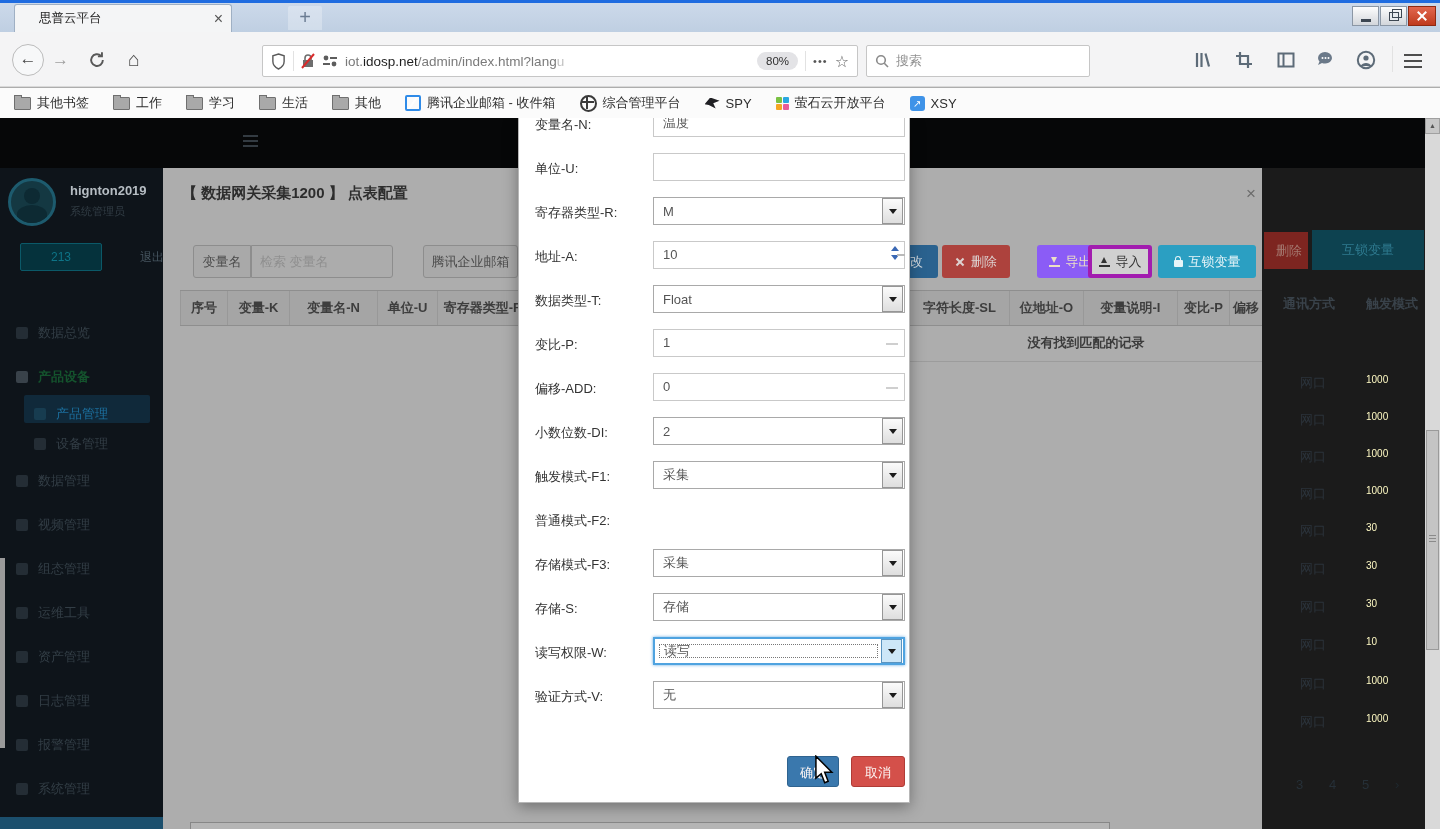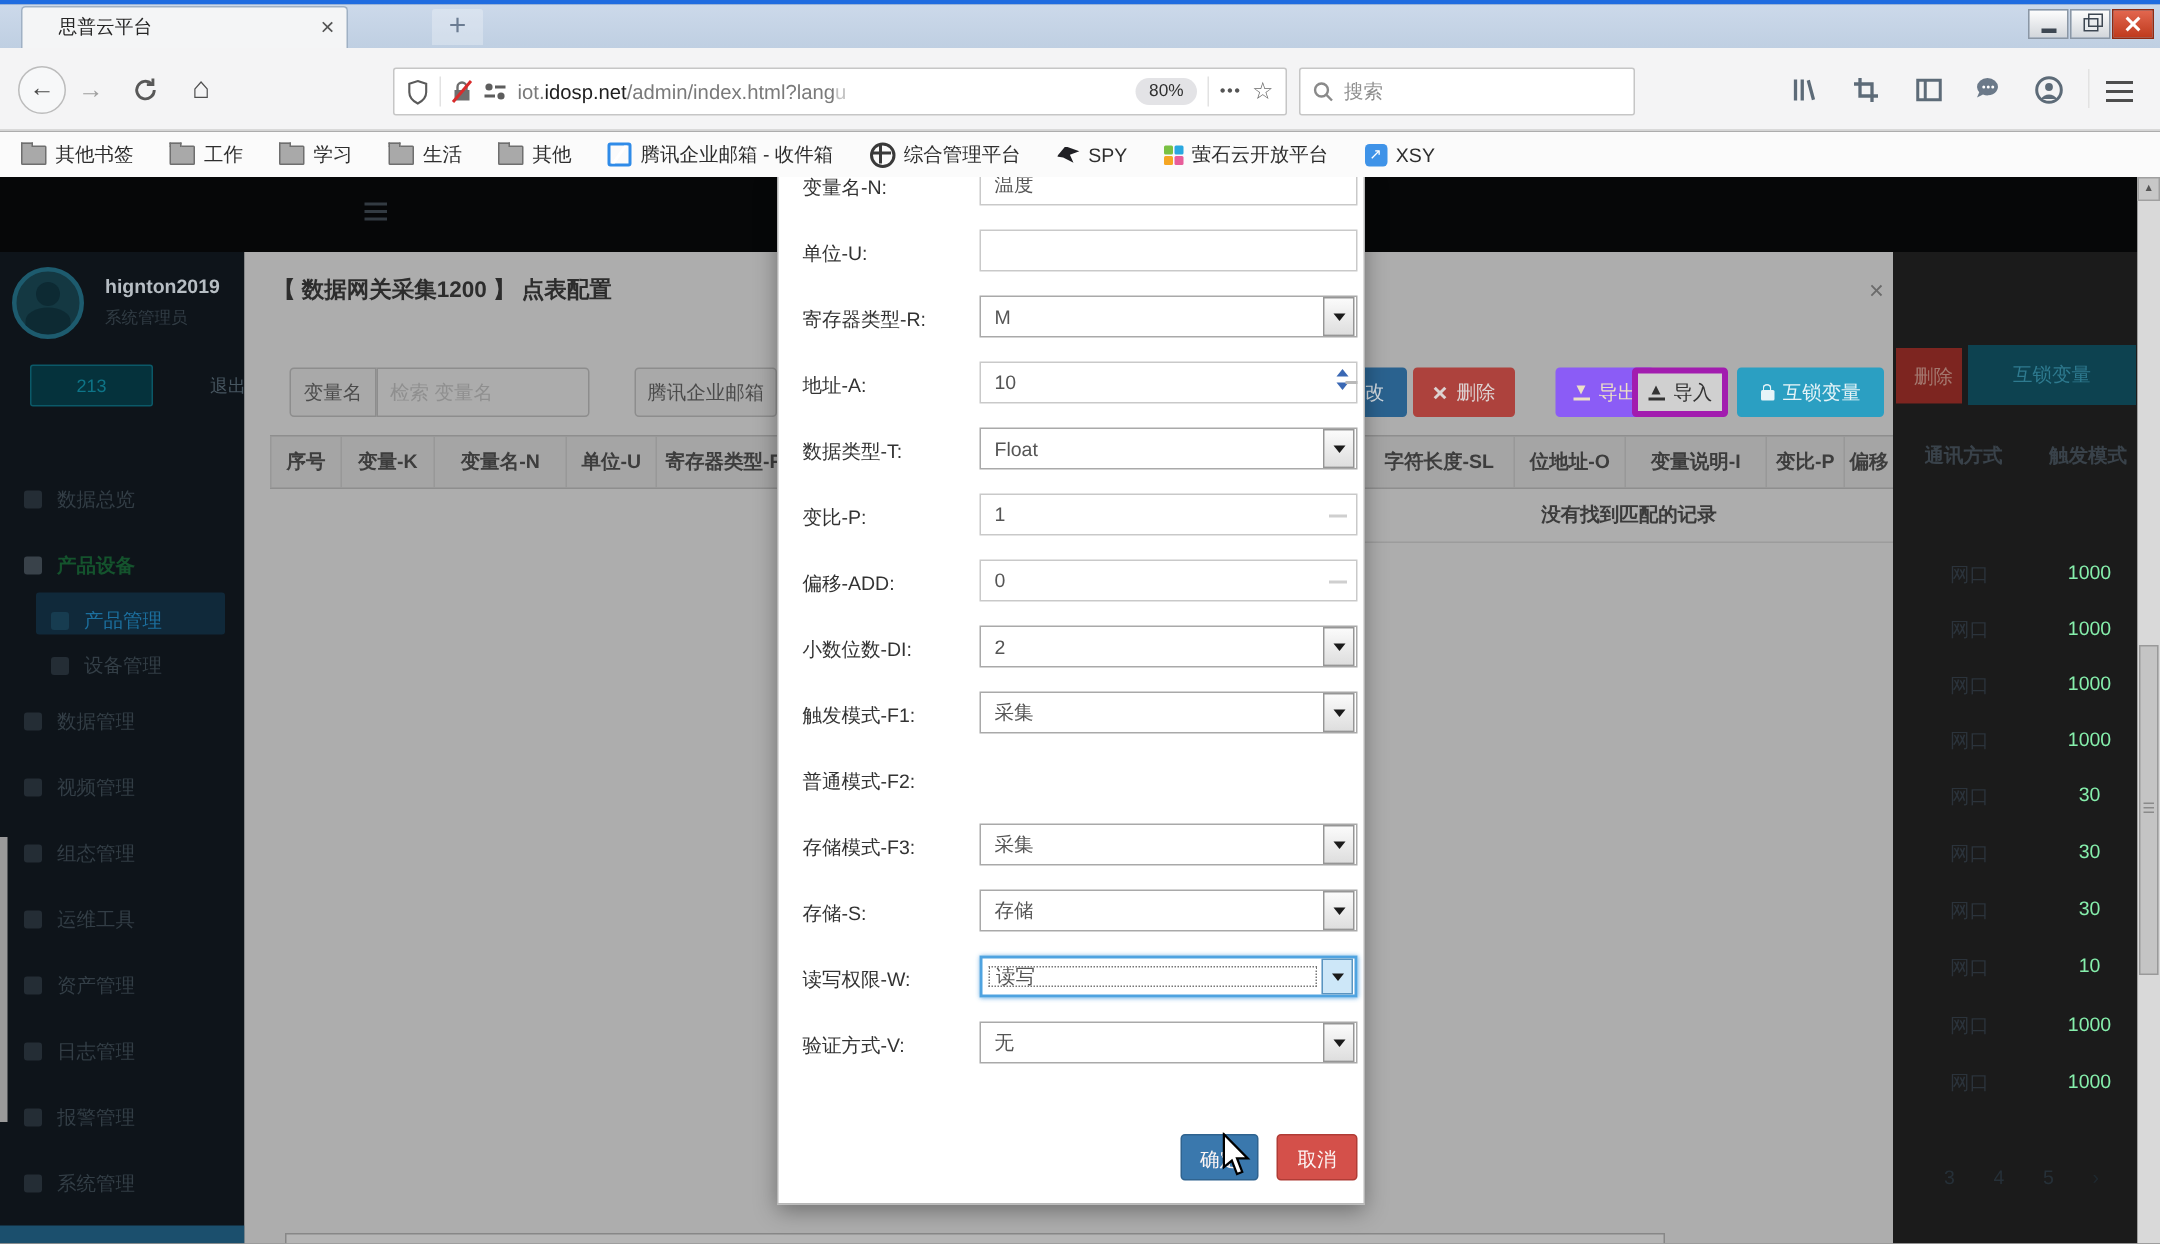--- a/index.html
+++ b/index.html
@@ -109,21 +109,21 @@
   .emptyrow{left:910px;top:208px;width:352px;height:36px;border-bottom:1px solid #9c9c9c;box-sizing:border-box;
     text-align:center;line-height:34px;font-size:13px;font-weight:bold;color:#3b3b3b;}
   .bottombox{left:190px;top:704px;width:920px;height:8px;background:#b5b5b5;border:1px solid #878787;border-bottom:none;box-sizing:border-box;}
   .rpanel{left:1262px;top:50px;width:163px;height:661px;background:#1b1b1b;overflow:hidden;}
   .rfrag-red{left:2px;top:64px;width:44px;height:37px;background:#7d2520;color:#a4786f;font-size:13px;
     line-height:37px;padding-left:12px;box-sizing:border-box;overflow:hidden;white-space:nowrap;}
   .rfrag-teal{left:50px;top:62px;width:112px;height:40px;background:#0d4250;color:#2e7a8f;font-size:13px;
     text-align:center;line-height:40px;overflow:hidden;white-space:nowrap;}
   .rth{top:127px;font-size:13px;font-weight:bold;color:#39424a;white-space:nowrap;overflow:hidden;}
   .rrow-c{font-size:13px;color:#2b333b;}
-  .rrow-v{font-size:13px;color:#86efac;width:54px;text-align:center;}
+  .rrow-v{font-size:10px;color:#fef9c3;width:54px;text-align:left;}
   .rpg{top:609px;font-size:13px;color:#263038;}
   .scrollbar{left:1425px;top:0;width:15px;height:711px;background:#d9d9d9;}
   .sbbtn{left:0;top:0;width:15px;height:16px;background:#c7c7c7;border:1px solid #a0a0a0;box-sizing:border-box;
     text-align:center;font-size:7px;color:#555;line-height:14px;}
   .sbthumb{left:1px;top:312px;width:13px;height:220px;background:#c4c4c4;border:1px solid #9a9a9a;box-sizing:border-box;}
   .sbthumb i{display:block;width:7px;height:1px;background:#8a8a8a;margin:2px auto 0;}
   .sbthumb .grip{margin-top:104px;}
   
   .modal{left:518px;top:0;width:392px;height:685px;background:#fff;border:1px solid #b7b7b7;border-top:none;
     box-sizing:border-box;box-shadow:0 4px 14px rgba(0,0,0,.35);overflow:hidden;}

